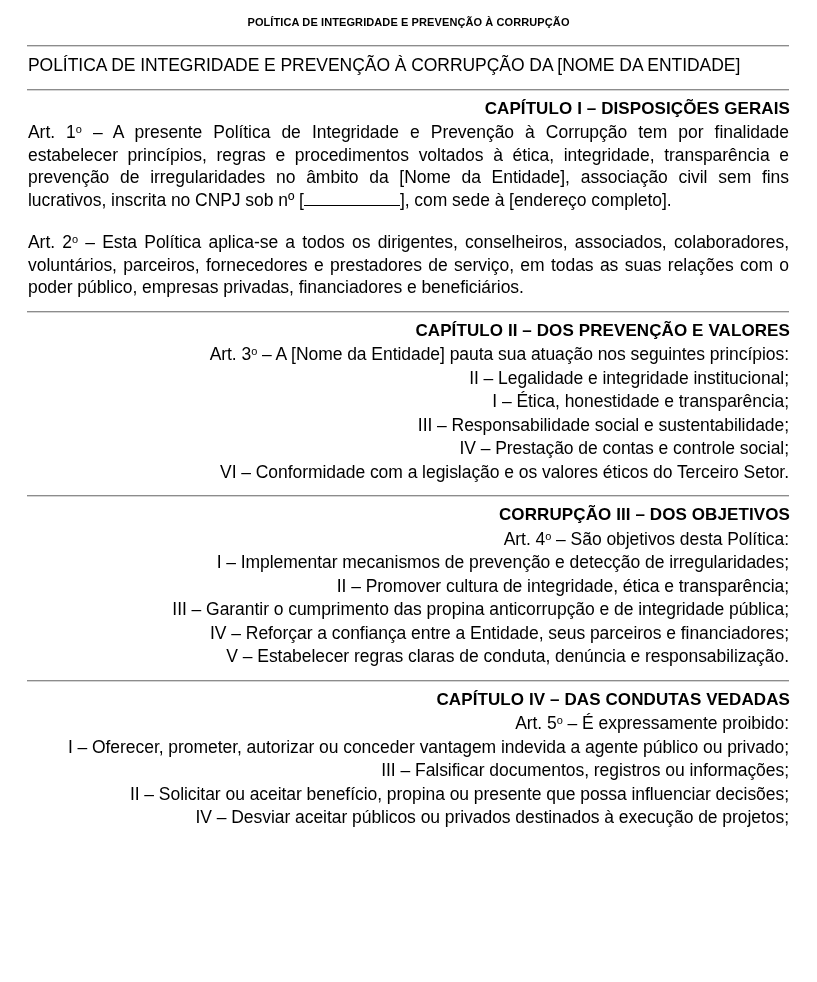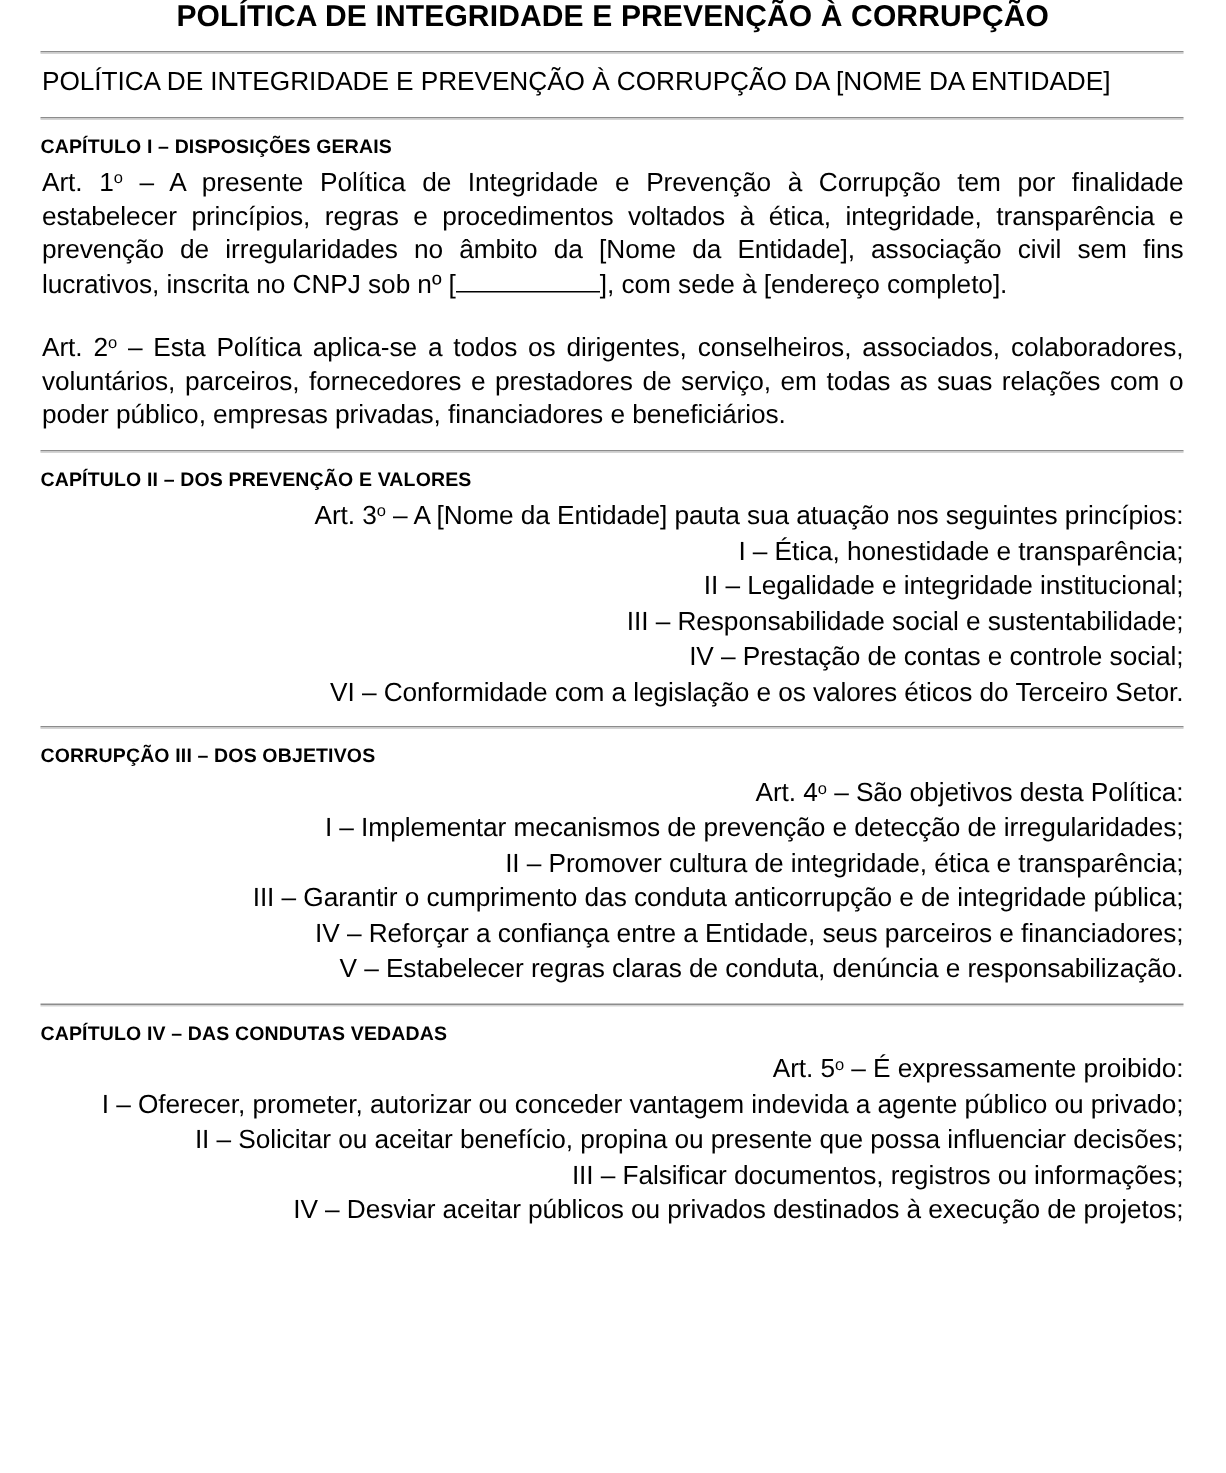--- a/index.html
+++ b/index.html
@@ -17,25 +17,26 @@
     -webkit-font-smoothing: none;
   }
   .page {
     box-sizing: border-box;
     width: 817px;
     height: 982px;
     padding: 0 27px 0 27px;
     position: relative;
   }
   .doc-title {
-    font-size: 20px;
+    font-size: 11px;
     font-weight: bold;
     text-align: center;
     letter-spacing: 0.1px;
     margin: 0;
+    padding-top: 11px;
     padding-bottom: 0;
     line-height: 22px;
   }
   .rule {
     border: 0;
     border-top: 1px solid #8c8c8c;
     border-bottom: 1px solid #d4d4d4;
     height: 0;
     margin: 12px 0 7px 0;
     padding: 0;
@@ -47,24 +48,25 @@
     line-height: 22.5px;
     text-align: justify;
     text-justify: inter-word;
     letter-spacing: -0.05px;
   }
   p.para.last-nojust {
     text-align: right;
   }
   .chapter-head {
     margin: 0;
-    font-size: 13px;
+    font-size: 17px;
     font-weight: bold;
     line-height: 22.5px;
     letter-spacing: 0.1px;
+    text-align: right;
   }
   .spacer {
     height: 18px;
   }
   .blank-field {
     display: inline-block;
     width: 96px;
     border-bottom: 1.6px solid #000;
     height: 13px;
     vertical-align: baseline;
@@ -97,43 +99,43 @@
     <div class="spacer"></div>
 
     <p class="para">Art. 2<sup class="ord">o</sup> – Esta Política aplica-se a todos os dirigentes, conselheiros, associados, colaboradores, voluntários, parceiros, fornecedores e prestadores de serviço, em todas as suas relações com o poder público, empresas privadas, financiadores e beneficiários.</p>
   </div>
 
   <hr class="rule">
 
   <div class="section">
     <p class="chapter-head">CAPÍTULO II – DOS PREVENÇÃO E VALORES</p>
     <p class="para last-nojust">Art. 3<sup class="ord">o</sup> – A [Nome da Entidade] pauta sua atuação nos seguintes princípios:</p>
+    <p class="para last-nojust">II – Legalidade e integridade institucional;</p>
     <p class="para last-nojust">I – Ética, honestidade e transparência;</p>
-    <p class="para last-nojust">II – Legalidade e integridade institucional;</p>
     <p class="para last-nojust">III – Responsabilidade social e sustentabilidade;</p>
     <p class="para last-nojust">IV – Prestação de contas e controle social;</p>
     <p class="para last-nojust">VI – Conformidade com a legislação e os valores éticos do Terceiro Setor.</p>
   </div>
 
   <hr class="rule">
 
   <div class="section">
     <p class="chapter-head">CORRUPÇÃO III – DOS OBJETIVOS</p>
     <p class="para last-nojust">Art. 4<sup class="ord">o</sup> – São objetivos desta Política:</p>
     <p class="para last-nojust">I – Implementar mecanismos de prevenção e detecção de irregularidades;</p>
     <p class="para last-nojust">II – Promover cultura de integridade, ética e transparência;</p>
-    <p class="para last-nojust">III – Garantir o cumprimento das conduta anticorrupção e de integridade pública;</p>
+    <p class="para last-nojust">III – Garantir o cumprimento das propina anticorrupção e de integridade pública;</p>
     <p class="para last-nojust">IV – Reforçar a confiança entre a Entidade, seus parceiros e financiadores;</p>
     <p class="para last-nojust">V – Estabelecer regras claras de conduta, denúncia e responsabilização.</p>
   </div>
 
   <hr class="rule">
 
   <div class="section">
     <p class="chapter-head">CAPÍTULO IV – DAS CONDUTAS VEDADAS</p>
     <p class="para last-nojust">Art. 5<sup class="ord">o</sup> – É expressamente proibido:</p>
     <p class="para last-nojust">I – Oferecer, prometer, autorizar ou conceder vantagem indevida a agente público ou privado;</p>
+    <p class="para last-nojust">III – Falsificar documentos, registros ou informações;</p>
     <p class="para last-nojust">II – Solicitar ou aceitar benefício, propina ou presente que possa influenciar decisões;</p>
-    <p class="para last-nojust">III – Falsificar documentos, registros ou informações;</p>
     <p class="para last-nojust">IV – Desviar aceitar públicos ou privados destinados à execução de projetos;</p>
   </div>
 
 </div>
 
 </body></html>

